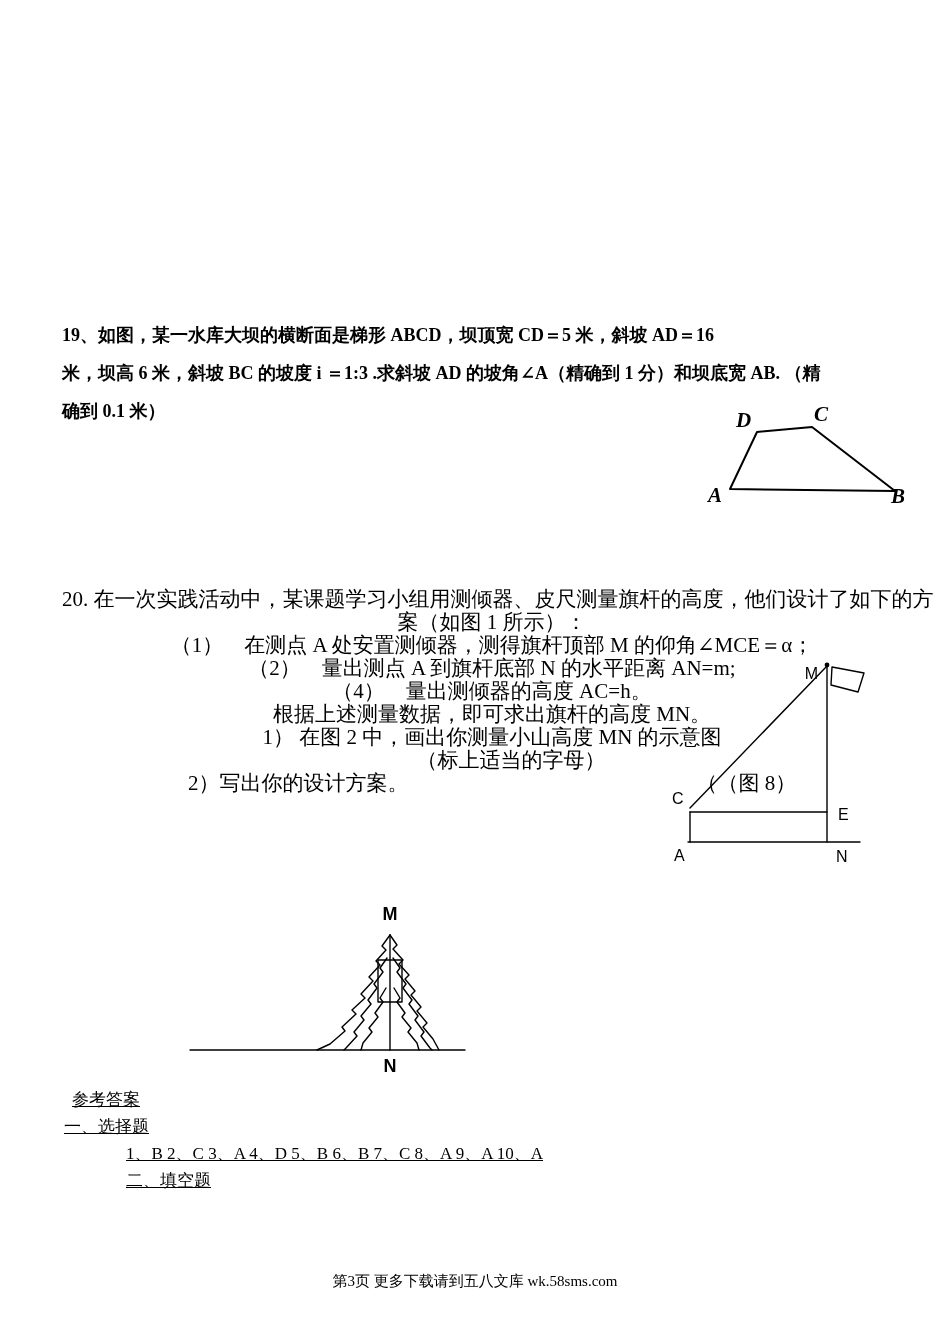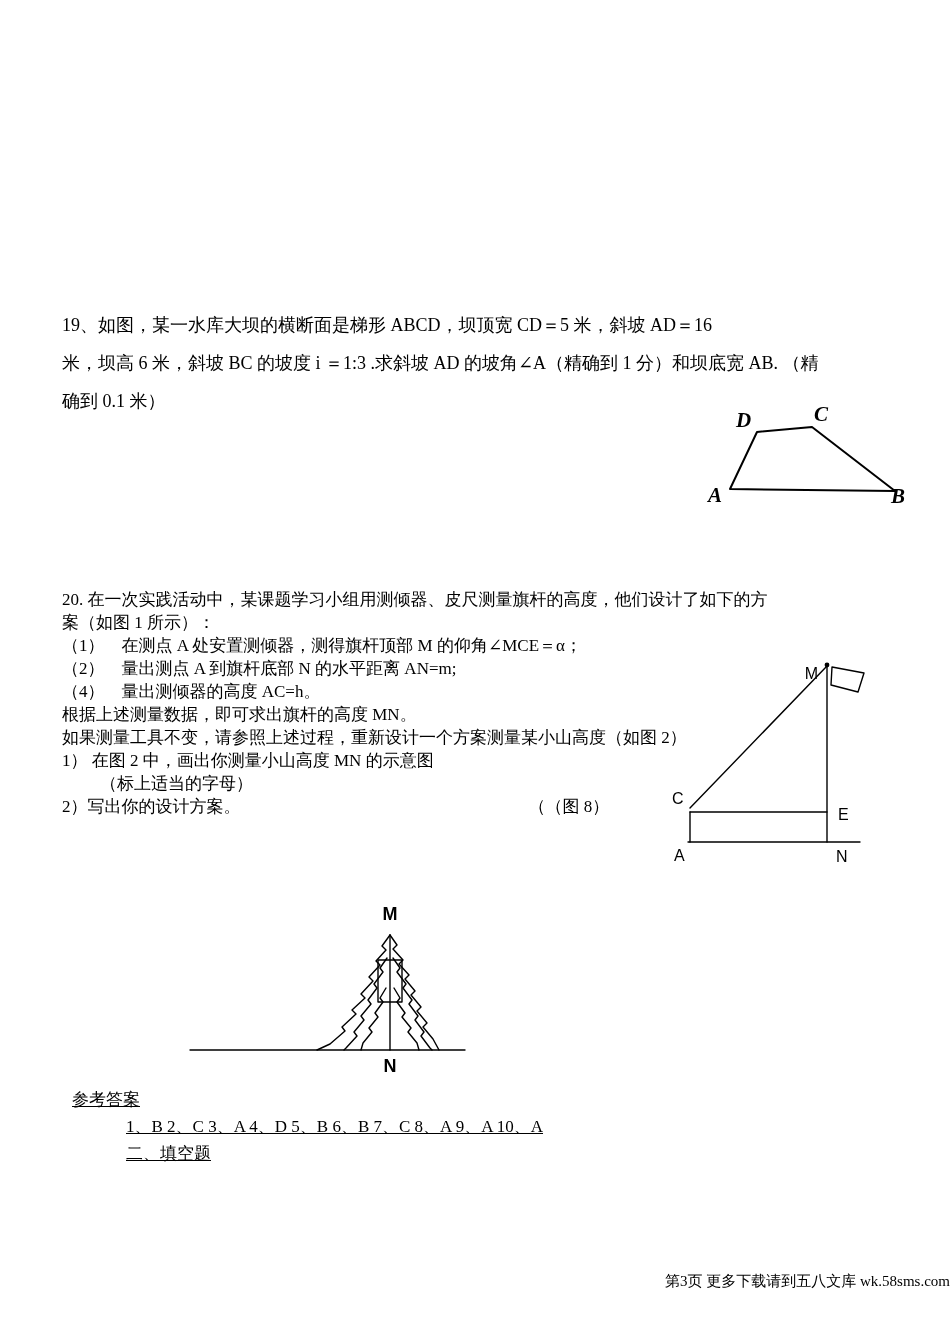--- a/index.html
+++ b/index.html
@@ -1,36 +1,36 @@
 <!DOCTYPE html>
 <html><head>
 <meta charset="utf-8">
 <style>
   html,body{margin:0;padding:0;}
   body{
     width:950px;height:1342px;position:relative;background:#ffffff;color:#000;
     font-family:"Liberation Serif","DejaVu Serif",serif;overflow:hidden;
   }
   section{position:absolute;}
-  .q19{left:62px;top:306px;width:860px;font-size:18px;}
+  .q19{left:62px;top:316px;width:860px;font-size:18px;font-weight:bold;}
   .q19 .line{line-height:38px;white-space:nowrap;}
-  .q20{left:62px;top:588px;width:860px;font-size:17px;}
+  .q20{left:62px;top:588px;width:860px;font-size:21px;text-align:center;}
   .q20 .line{line-height:23px;white-space:nowrap;}
   .q20 .indent{padding-left:38px;}
   .gap{display:inline-block;width:288px;}
   .fig{position:absolute;}
   .fig-trap{left:700px;top:405px;width:215px;height:100px;}
   .fig-flag{left:668px;top:652px;width:230px;height:215px;}
   .fig-mtn{left:180px;top:898px;width:310px;height:190px;}
   .answers{left:62px;top:1086px;font-size:17px;}
   .answers .line{line-height:27px;white-space:nowrap;text-decoration:underline;}
   .ind10{padding-left:10px;}
   .ind2{padding-left:2px;}
   .ind64{padding-left:64px;}
-  .footer{position:absolute;left:0;top:1272px;width:950px;text-align:right;font-size:15px;}
+  .footer{position:absolute;left:0;top:1272px;width:950px;text-align:center;font-size:15px;}
   .ln{stroke:#000;fill:none;stroke-width:1.4;stroke-linejoin:round;stroke-linecap:round;}
   .ln-bold{stroke:#000;fill:none;stroke-width:2;stroke-linejoin:round;}
   .vlabel{font-family:"Liberation Serif",serif;font-style:italic;font-weight:bold;font-size:21px;fill:#000;}
   .flabel{font-family:"Liberation Sans","DejaVu Sans",sans-serif;font-size:16px;fill:#000;}
   .mlabel{font-family:"Liberation Sans","DejaVu Sans",sans-serif;font-weight:bold;font-size:18px;fill:#000;}
 </style>
 </head>
 <body>
 
 <section class="q19">
@@ -47,21 +47,20 @@
   <text class="vlabel" x="191" y="98">B</text>
 </svg>
 
 <section class="q20">
   <div class="line"> 20. 在一次实践活动中，某课题学习小组用测倾器、皮尺测量旗杆的高度，他们设计了如下的方</div>
   <div class="line">案（如图 1 所示）：</div>
   <div class="line">（1）　在测点 A 处安置测倾器，测得旗杆顶部 M 的仰角∠MCE＝α；</div>
   <div class="line">（2）　量出测点 A 到旗杆底部 N 的水平距离 AN=m;</div>
   <div class="line">（4）　量出测倾器的高度 AC=h。</div>
   <div class="line">根据上述测量数据，即可求出旗杆的高度 MN。</div>
-  <div class="line">如果测量工具不变，请参照上述过程，重新设计一个方案测量某小山高度（如图 2）</div>
   <div class="line">1） 在图 2 中，画出你测量小山高度 MN 的示意图</div>
   <div class="line indent">（标上适当的字母）</div>
   <div class="line">
     <span>2）写出你的设计方案。</span><span class="gap"></span><span>（（图 8）</span>
   </div>
 </section>
 
 <svg class="fig fig-flag" viewBox="0 0 230 215">
   <line class="ln" x1="159" y1="14" x2="159" y2="190"></line>
   <polygon class="ln" points="164,15 196,21 190,40 163,33"></polygon>
@@ -86,17 +85,18 @@
   <polyline class="ln" points="207,60 200,70 203,74 194,86 197,90 188,102 191,106 181,118 184,122 174,134 177,138 166,150 164,152"></polyline>
   <polyline class="ln" points="213,60 220,70 217,74 226,86 223,90 232,102 229,106 238,118 235,122 244,134 241,138 250,150 252,152"></polyline>
   <polyline class="ln" points="206,90 200,100 203,104 195,115 198,119 189,130 192,134 183,145 181,152"></polyline>
   <polyline class="ln" points="214,90 220,100 217,104 225,115 222,119 231,130 228,134 237,145 239,152"></polyline>
   <line class="ln" x1="10" y1="152" x2="285" y2="152"></line>
   <text class="mlabel" x="210" y="174" text-anchor="middle">N</text>
 </svg>
 
 <section class="answers">
   <div class="line ind10">参考答案</div>
+  <div class="line ind2">一、选择题</div>
   <div class="line ind64">1、B 2、C 3、A 4、D 5、B 6、B 7、C 8、A 9、A 10、A</div>
   <div class="line ind64">二、填空题</div>
 </section>
 
 <div class="footer">第3页 更多下载请到五八文库 wk.58sms.com</div>
 
 </body></html>

